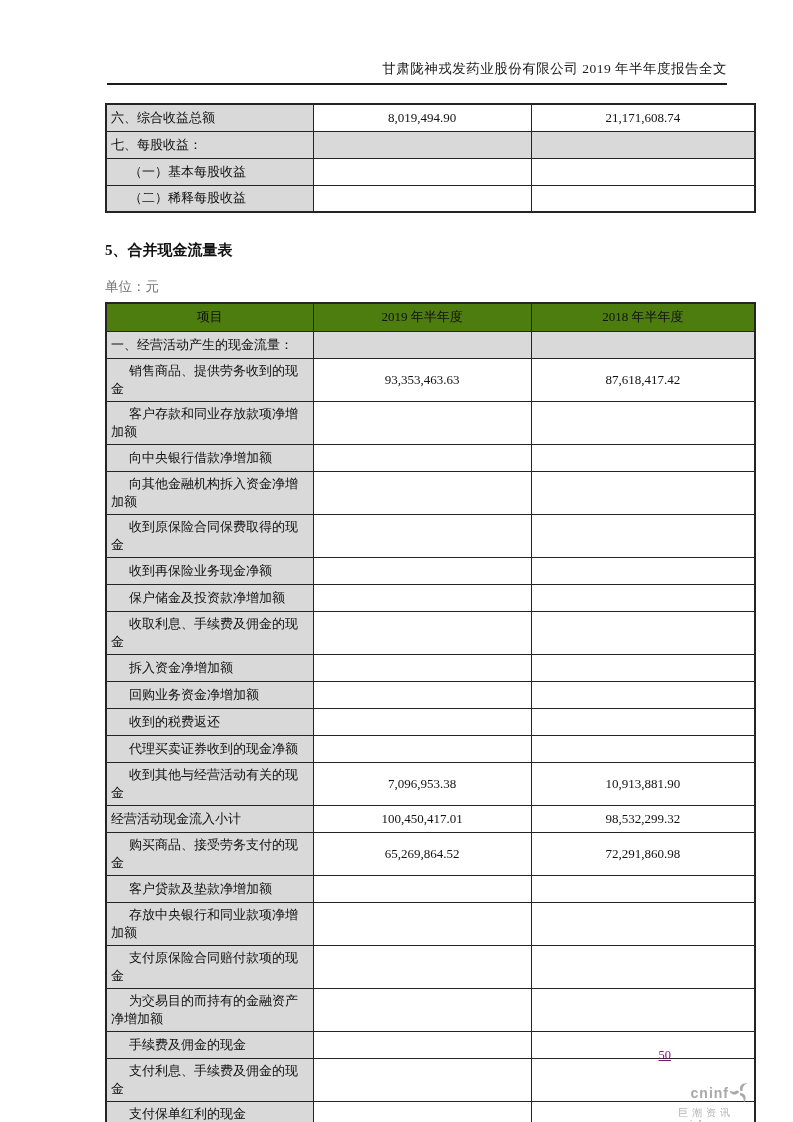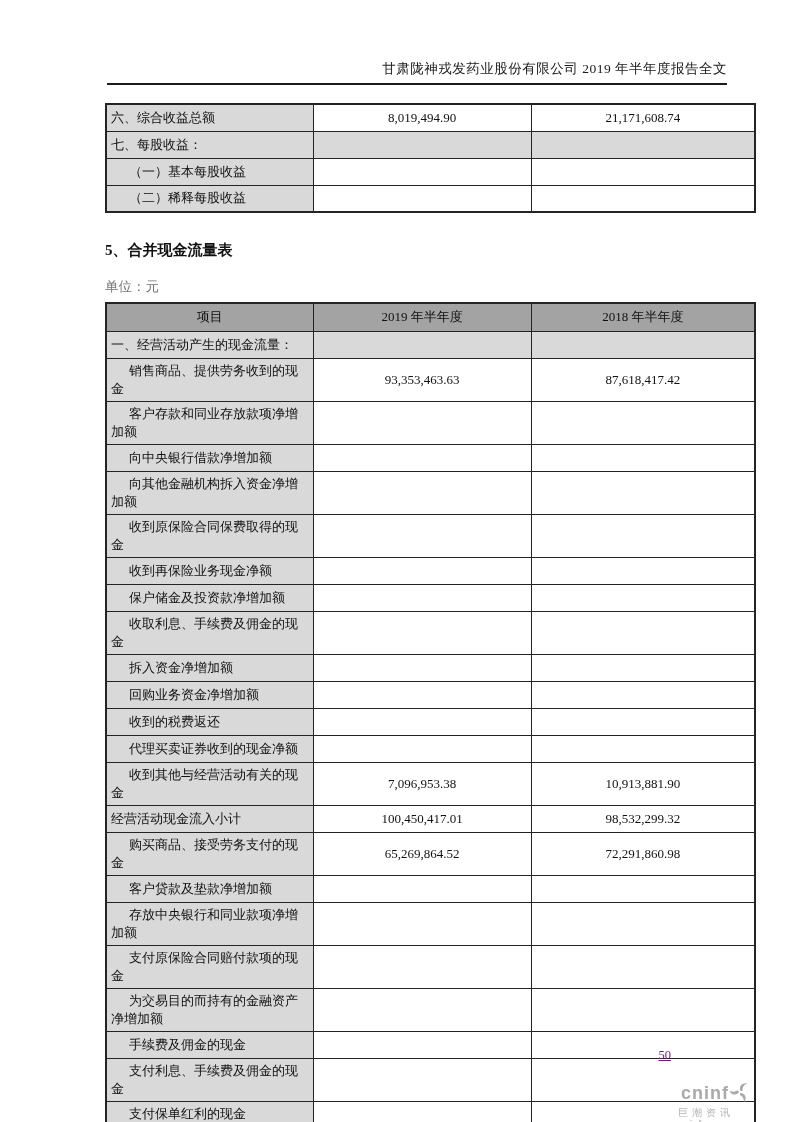--- a/index.html
+++ b/index.html
@@ -49,21 +49,21 @@
     font-weight: normal;
     color: #111;
     padding: 3px 4px;
     line-height: 18px;
     vertical-align: middle;
     overflow: hidden;
     word-break: break-all;
   }
   tr { height: 27px; }
   thead tr { height: 28px; }
-  thead th { text-align: center; background: #a3a3a3; }
+  thead th { text-align: center; background: #4d7c0f; }
   .c-label { text-align: left; }
   .c-label.indent { text-indent: 18px; }
   .c-val { text-align: center; font-variant-numeric: tabular-nums; }
   .gray { background: #d9d9d9; }
 
   .section-title {
     margin-top: 28px;
     font-size: 15px;
     font-weight: bold;
     color: #111;
@@ -95,21 +95,21 @@
     font-family: "Liberation Sans", "DejaVu Sans", sans-serif;
   }
   .logo-top {
     display: flex;
     align-items: center;
     justify-content: flex-end;
     gap: 1px;
     padding-right: 4px;
   }
   .logo-brand {
-    font-size: 18px;
+    font-size: 14px;
     font-weight: bold;
     letter-spacing: 1px;
     color: #a9a9a9;
   }
   .logo-name {
     font-size: 10px;
     letter-spacing: 4px;
     margin-top: 1px;
     padding-left: 14px;
     color: #b3b3b3;

